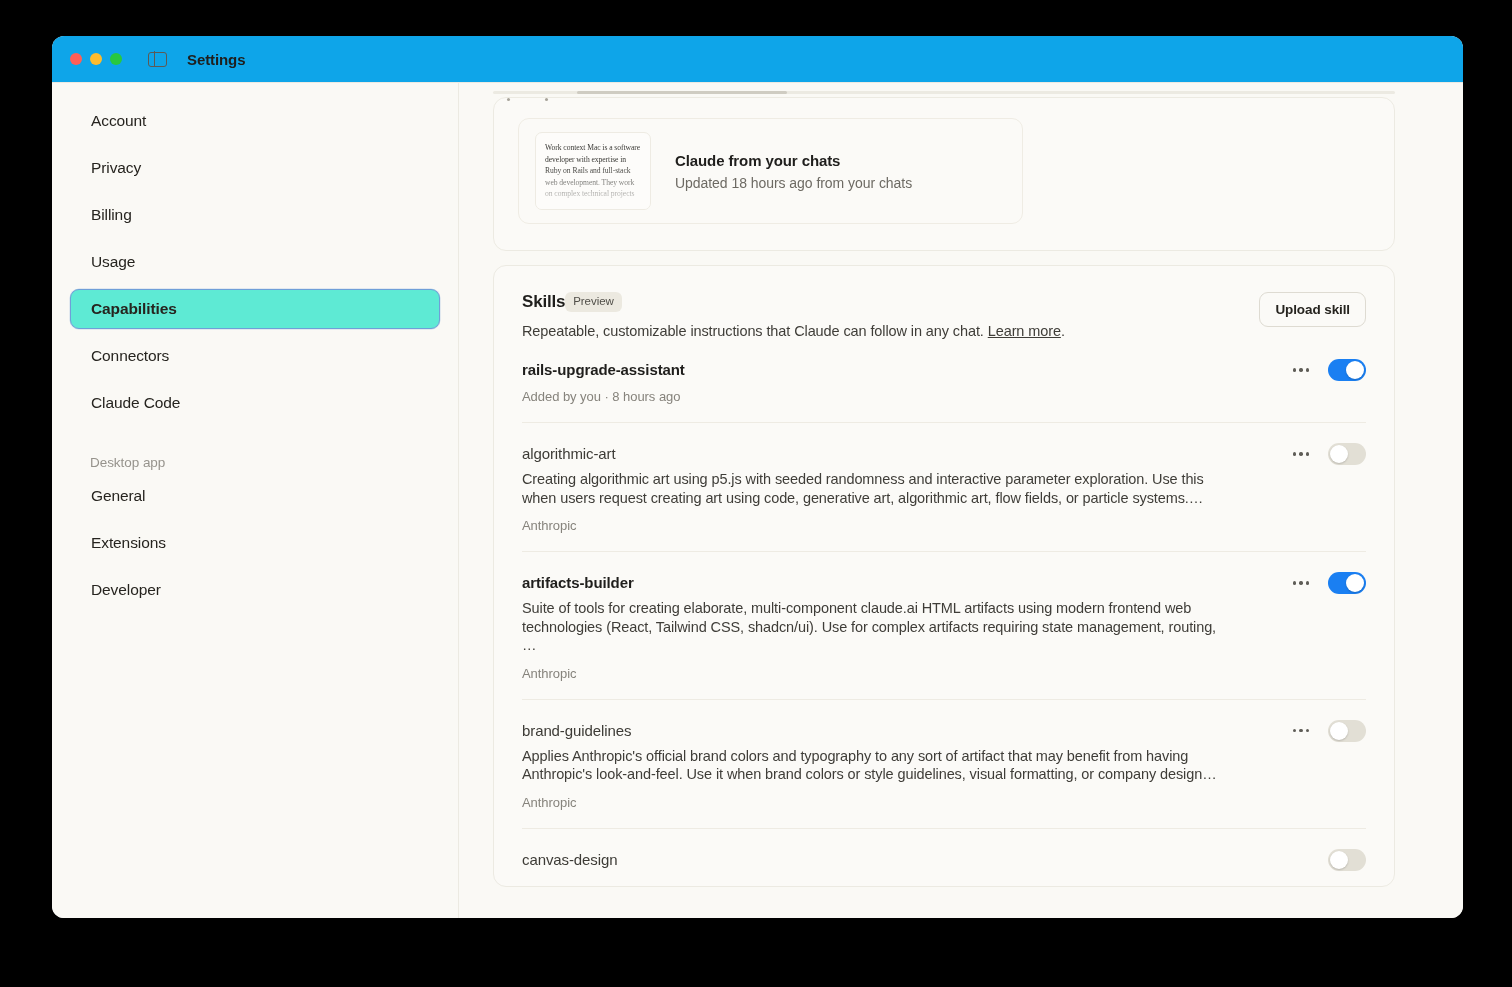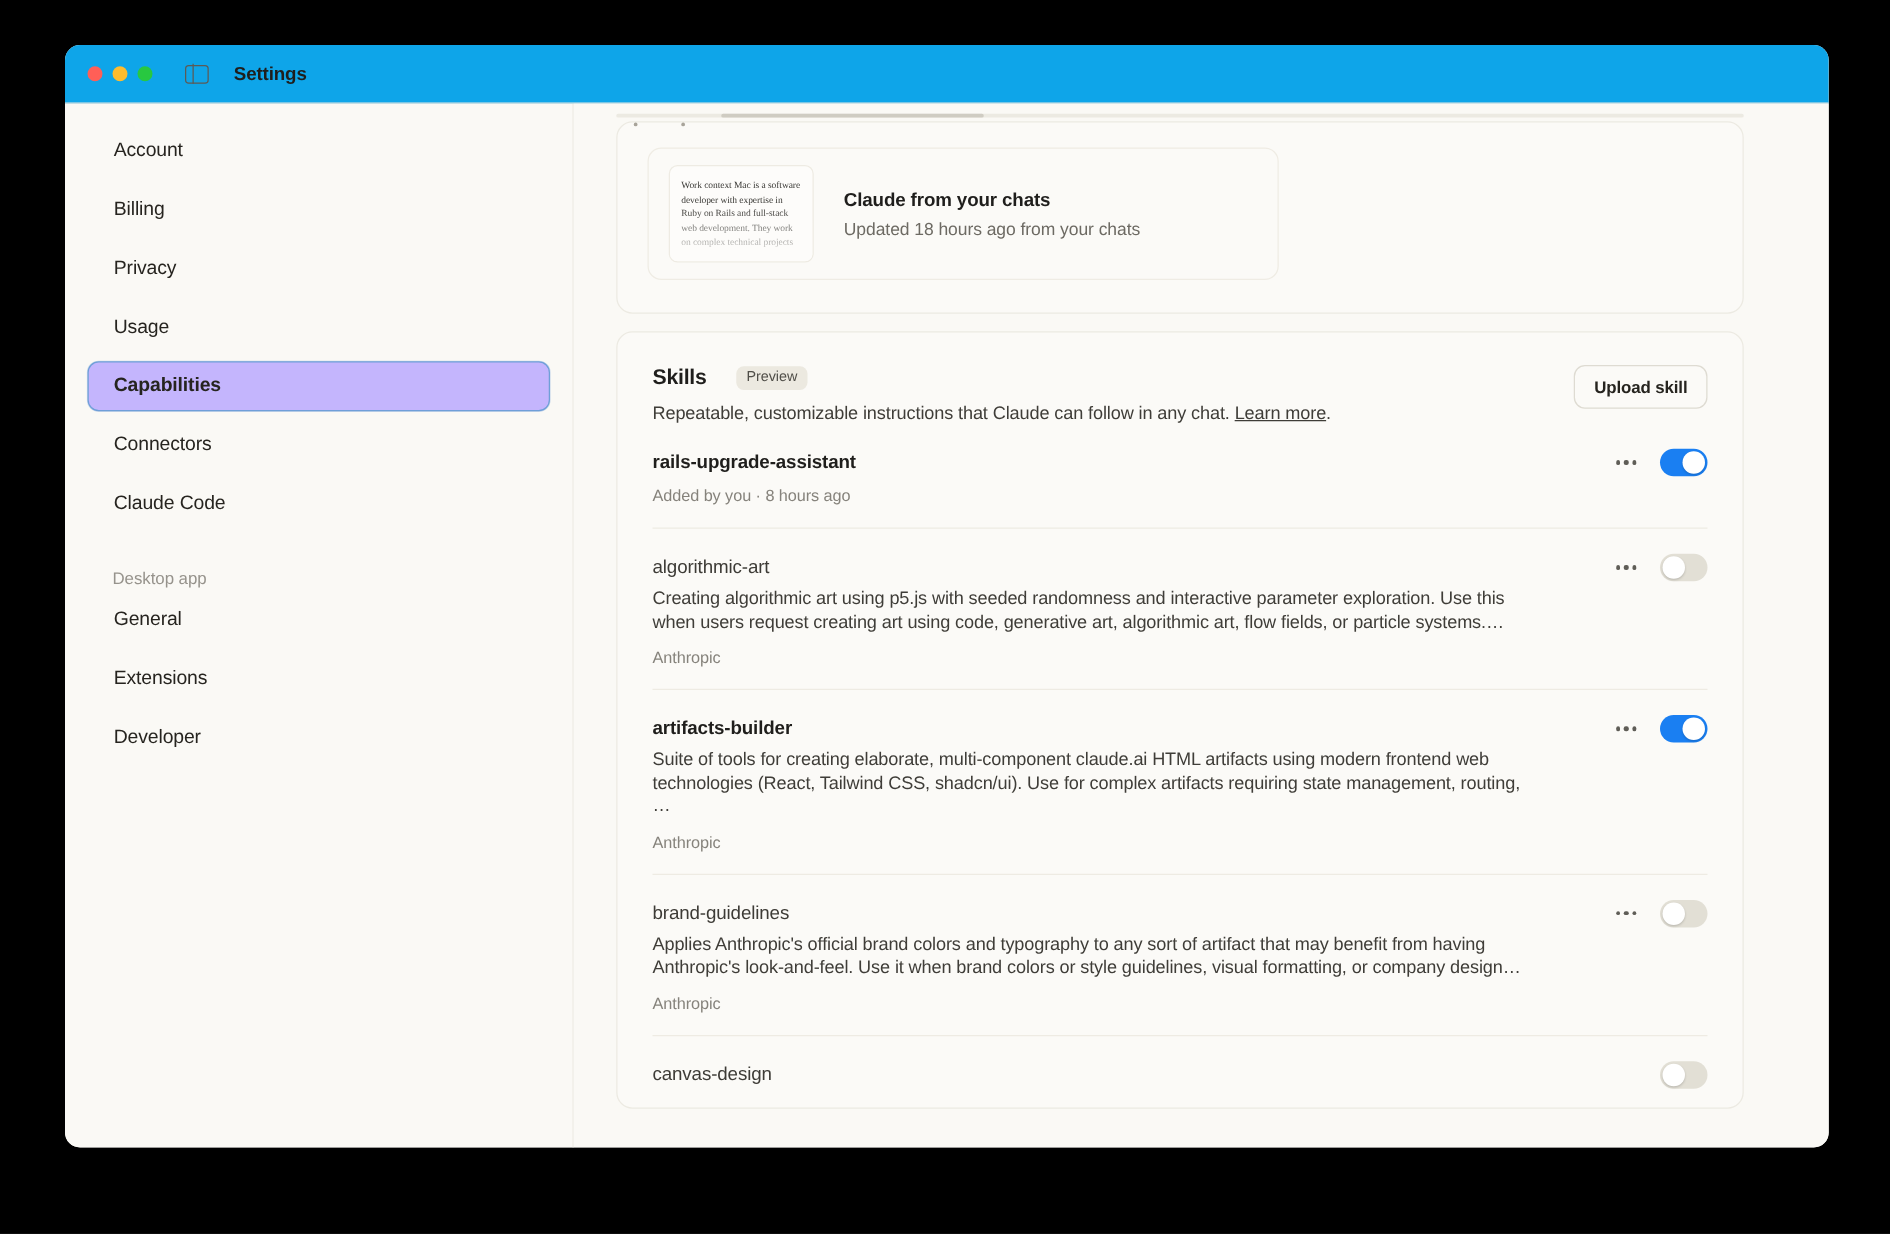--- a/index.html
+++ b/index.html
@@ -78,21 +78,21 @@
     padding: 0 20px;
     border-radius: 9px;
     font-size: 15.5px;
     color: #26241f;
     cursor: pointer;
     border: 1.5px solid transparent;
     letter-spacing: -0.1px;
   }
   .nav-item + .nav-item { margin-top: 7px; }
   .nav-item.selected {
-    background: #c4b5fd;
+    background: #5eead4;
     border-color: #6f9fd8;
     font-weight: 700;
     box-shadow: 0 0 0 0.5px rgba(111,159,216,0.35);
   }
   .nav-section-label {
     margin: 32px 18px 6px;
     padding: 0 20px;
     font-size: 13.5px;
     color: #96938c;
     letter-spacing: -0.05px;
@@ -178,21 +178,21 @@
     letter-spacing: -0.05px;
   }
 
   
   .card.skills-card { padding: 26px 28px 0 28px; }
   .skills-head {
     display: flex;
     align-items: flex-start;
     justify-content: space-between;
   }
-  .skills-title-row { display: flex; align-items: center; gap: 24px; }
+  .skills-title-row { display: flex; gap: 0; }
   .skills-title {
     font-size: 17px; font-weight: 700; color: #1f1e1c;
     letter-spacing: -0.2px;
   }
   .preview-badge {
     background: #ece9e0;
     color: #504e48;
     font-size: 11.5px;
     padding: 3px 8px 4px;
     border-radius: 6px;
@@ -292,24 +292,24 @@
     <div id="window-title">Settings</div>
   </div>
 
   <div id="body-split">
 
     <nav id="sidebar">
       <div class="nav-item">
           <span>Account</span>
         </div>
       <div class="nav-item">
+          <span>Privacy</span>
+        </div>
+      <div class="nav-item">
           <span>Billing</span>
-        </div>
-      <div class="nav-item">
-          <span>Privacy</span>
         </div>
       <div class="nav-item">
           <span>Usage</span>
         </div>
       <div class="nav-item selected">
           <span>Capabilities</span>
         </div>
       <div class="nav-item">
           <span>Connectors</span>
         </div>

